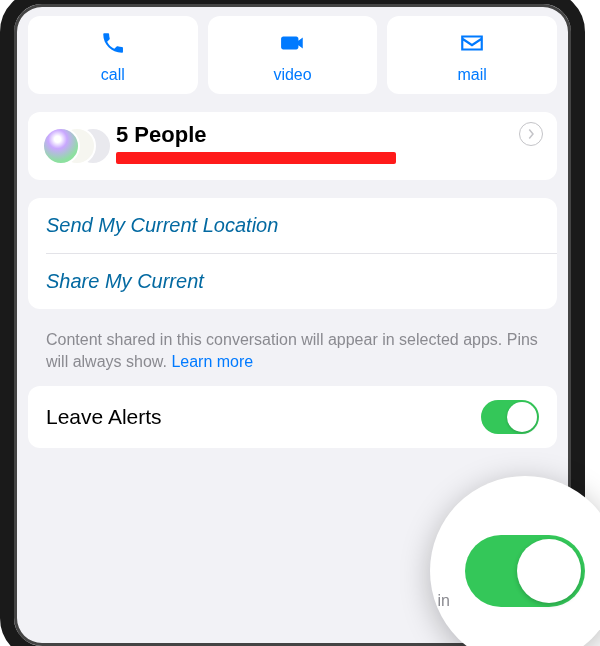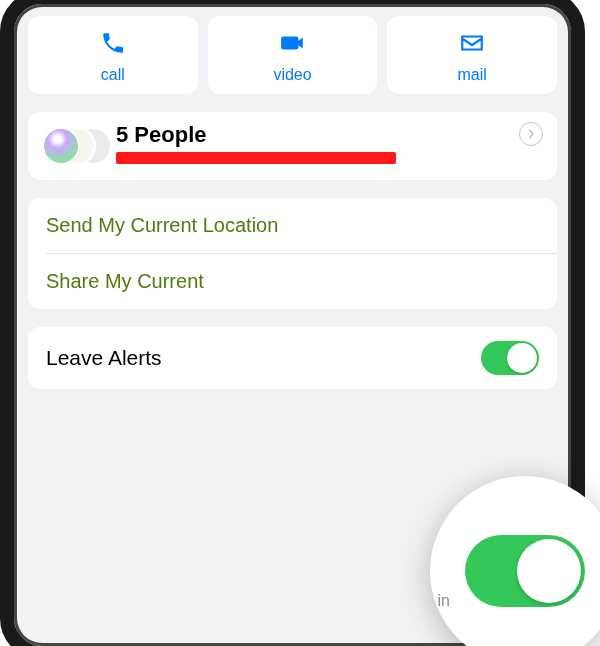--- a/index.html
+++ b/index.html
@@ -82,21 +82,21 @@
     border: 1.5px solid #c4c4c8;
     border-radius: 50%;
     display: flex; align-items: center; justify-content: center;
     color: #c4c4c8;
   }
   .chevron-circle svg { width: 9px; height: 12px; stroke: #c4c4c8; }
   .list-item {
     padding: 16px 18px;
     font-size: 20px;
   }
-  .link-item { color: #4d7c0f; }
+  .link-item { color: #0369a1; font-style: italic; }
   .divider {
     height: 1px;
     background: #e3e3e8;
     margin-left: 18px;
   }
   .toggle-row {
     display: flex;
     align-items: center;
     justify-content: space-between;
     padding: 14px 18px;
@@ -211,20 +211,23 @@
         </div>
       </div>
     </div>
 
     <div class="card">
       <div class="list-item link-item">Send My Current Location</div>
       <div class="divider"></div>
       <div class="list-item link-item">Share My Current</div>
     </div>
 
+    <div class="helper-text">
+      <span>Content shared in this conversation will appear in selected apps. Pins will always show. </span><a href="#">Learn more</a>
+    </div>
 
     <div class="card">
       <div class="toggle-row">
         <div class="label">Leave Alerts</div>
         <div class="toggle"></div>
       </div>
     </div>
 
 
   </div>

